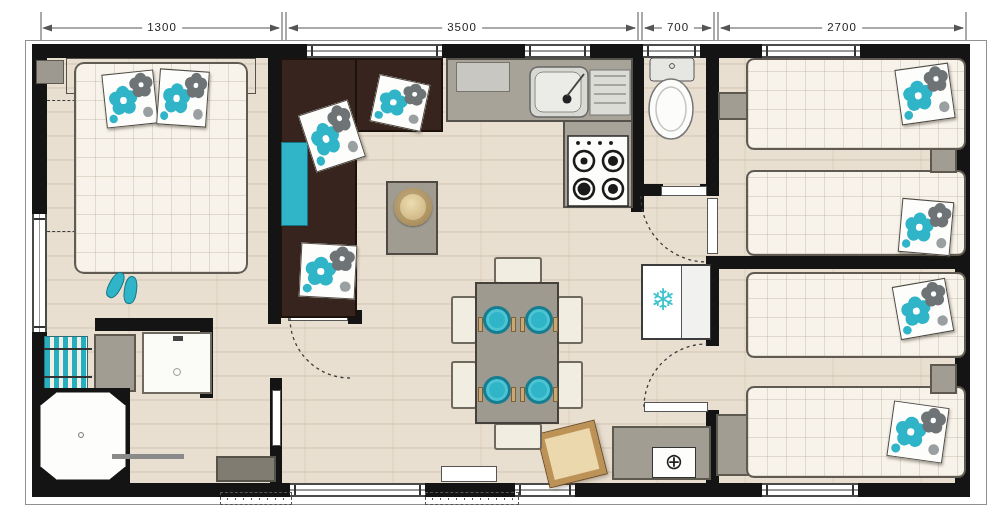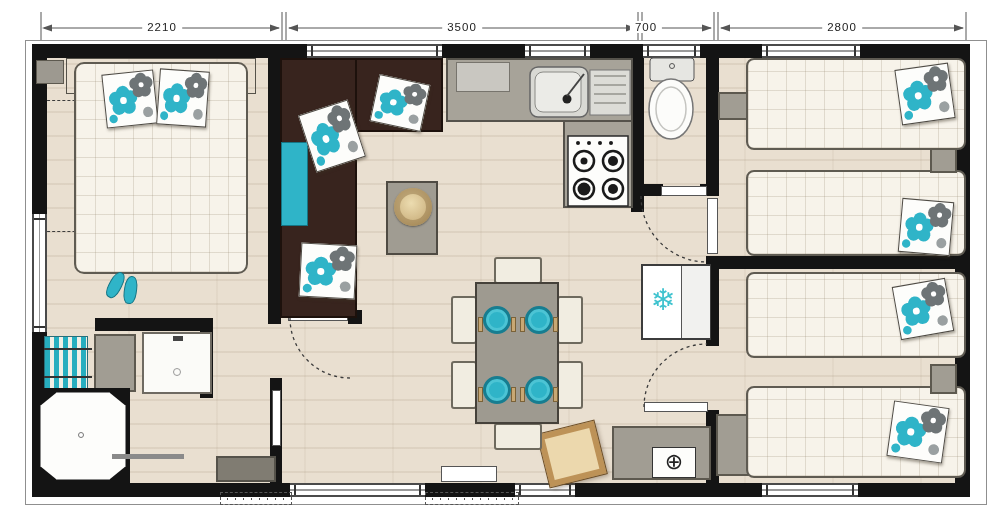--- a/index.html
+++ b/index.html
@@ -72,24 +72,24 @@
       <polygon points="42,28 52,24.5 52,31.5"></polygon>
         <polygon points="280,28 270,24.5 270,31.5"></polygon>
       <polygon points="288,28 298,24.5 298,31.5"></polygon>
         <polygon points="636,28 626,24.5 626,31.5"></polygon>
       <polygon points="644,28 654,24.5 654,31.5"></polygon>
         <polygon points="712,28 702,24.5 702,31.5"></polygon>
       <polygon points="720,28 730,24.5 730,31.5"></polygon>
         <polygon points="964,28 954,24.5 954,31.5"></polygon>
     </g>
   </svg>
-  <span class="abs dimlabel" style="left:162px">2210</span>
+  <span class="abs dimlabel" style="left:162px">1300</span>
   <span class="abs dimlabel" style="left:462px">3500</span>
-  <span class="abs dimlabel" style="left:646px">700</span>
-  <span class="abs dimlabel" style="left:842px">2800</span>
+  <span class="abs dimlabel" style="left:678px">700</span>
+  <span class="abs dimlabel" style="left:842px">2700</span>
 
   <div class="abs" id="outer-frame"></div>
   <div class="abs" id="floor"></div>
 
   <div class="abs dashed-rect" style="left:42px;top:100px;width:64px;height:132px;"></div>
 
   <div class="abs wall" style="left:32px;top:44px;width:938px;height:14px;"></div>
   <div class="abs wall" style="left:32px;top:483px;width:938px;height:14px;"></div>
   <div class="abs wall" style="left:32px;top:44px;width:15px;height:453px;"></div>
   <div class="abs wall" style="left:955px;top:44px;width:15px;height:453px;"></div>

